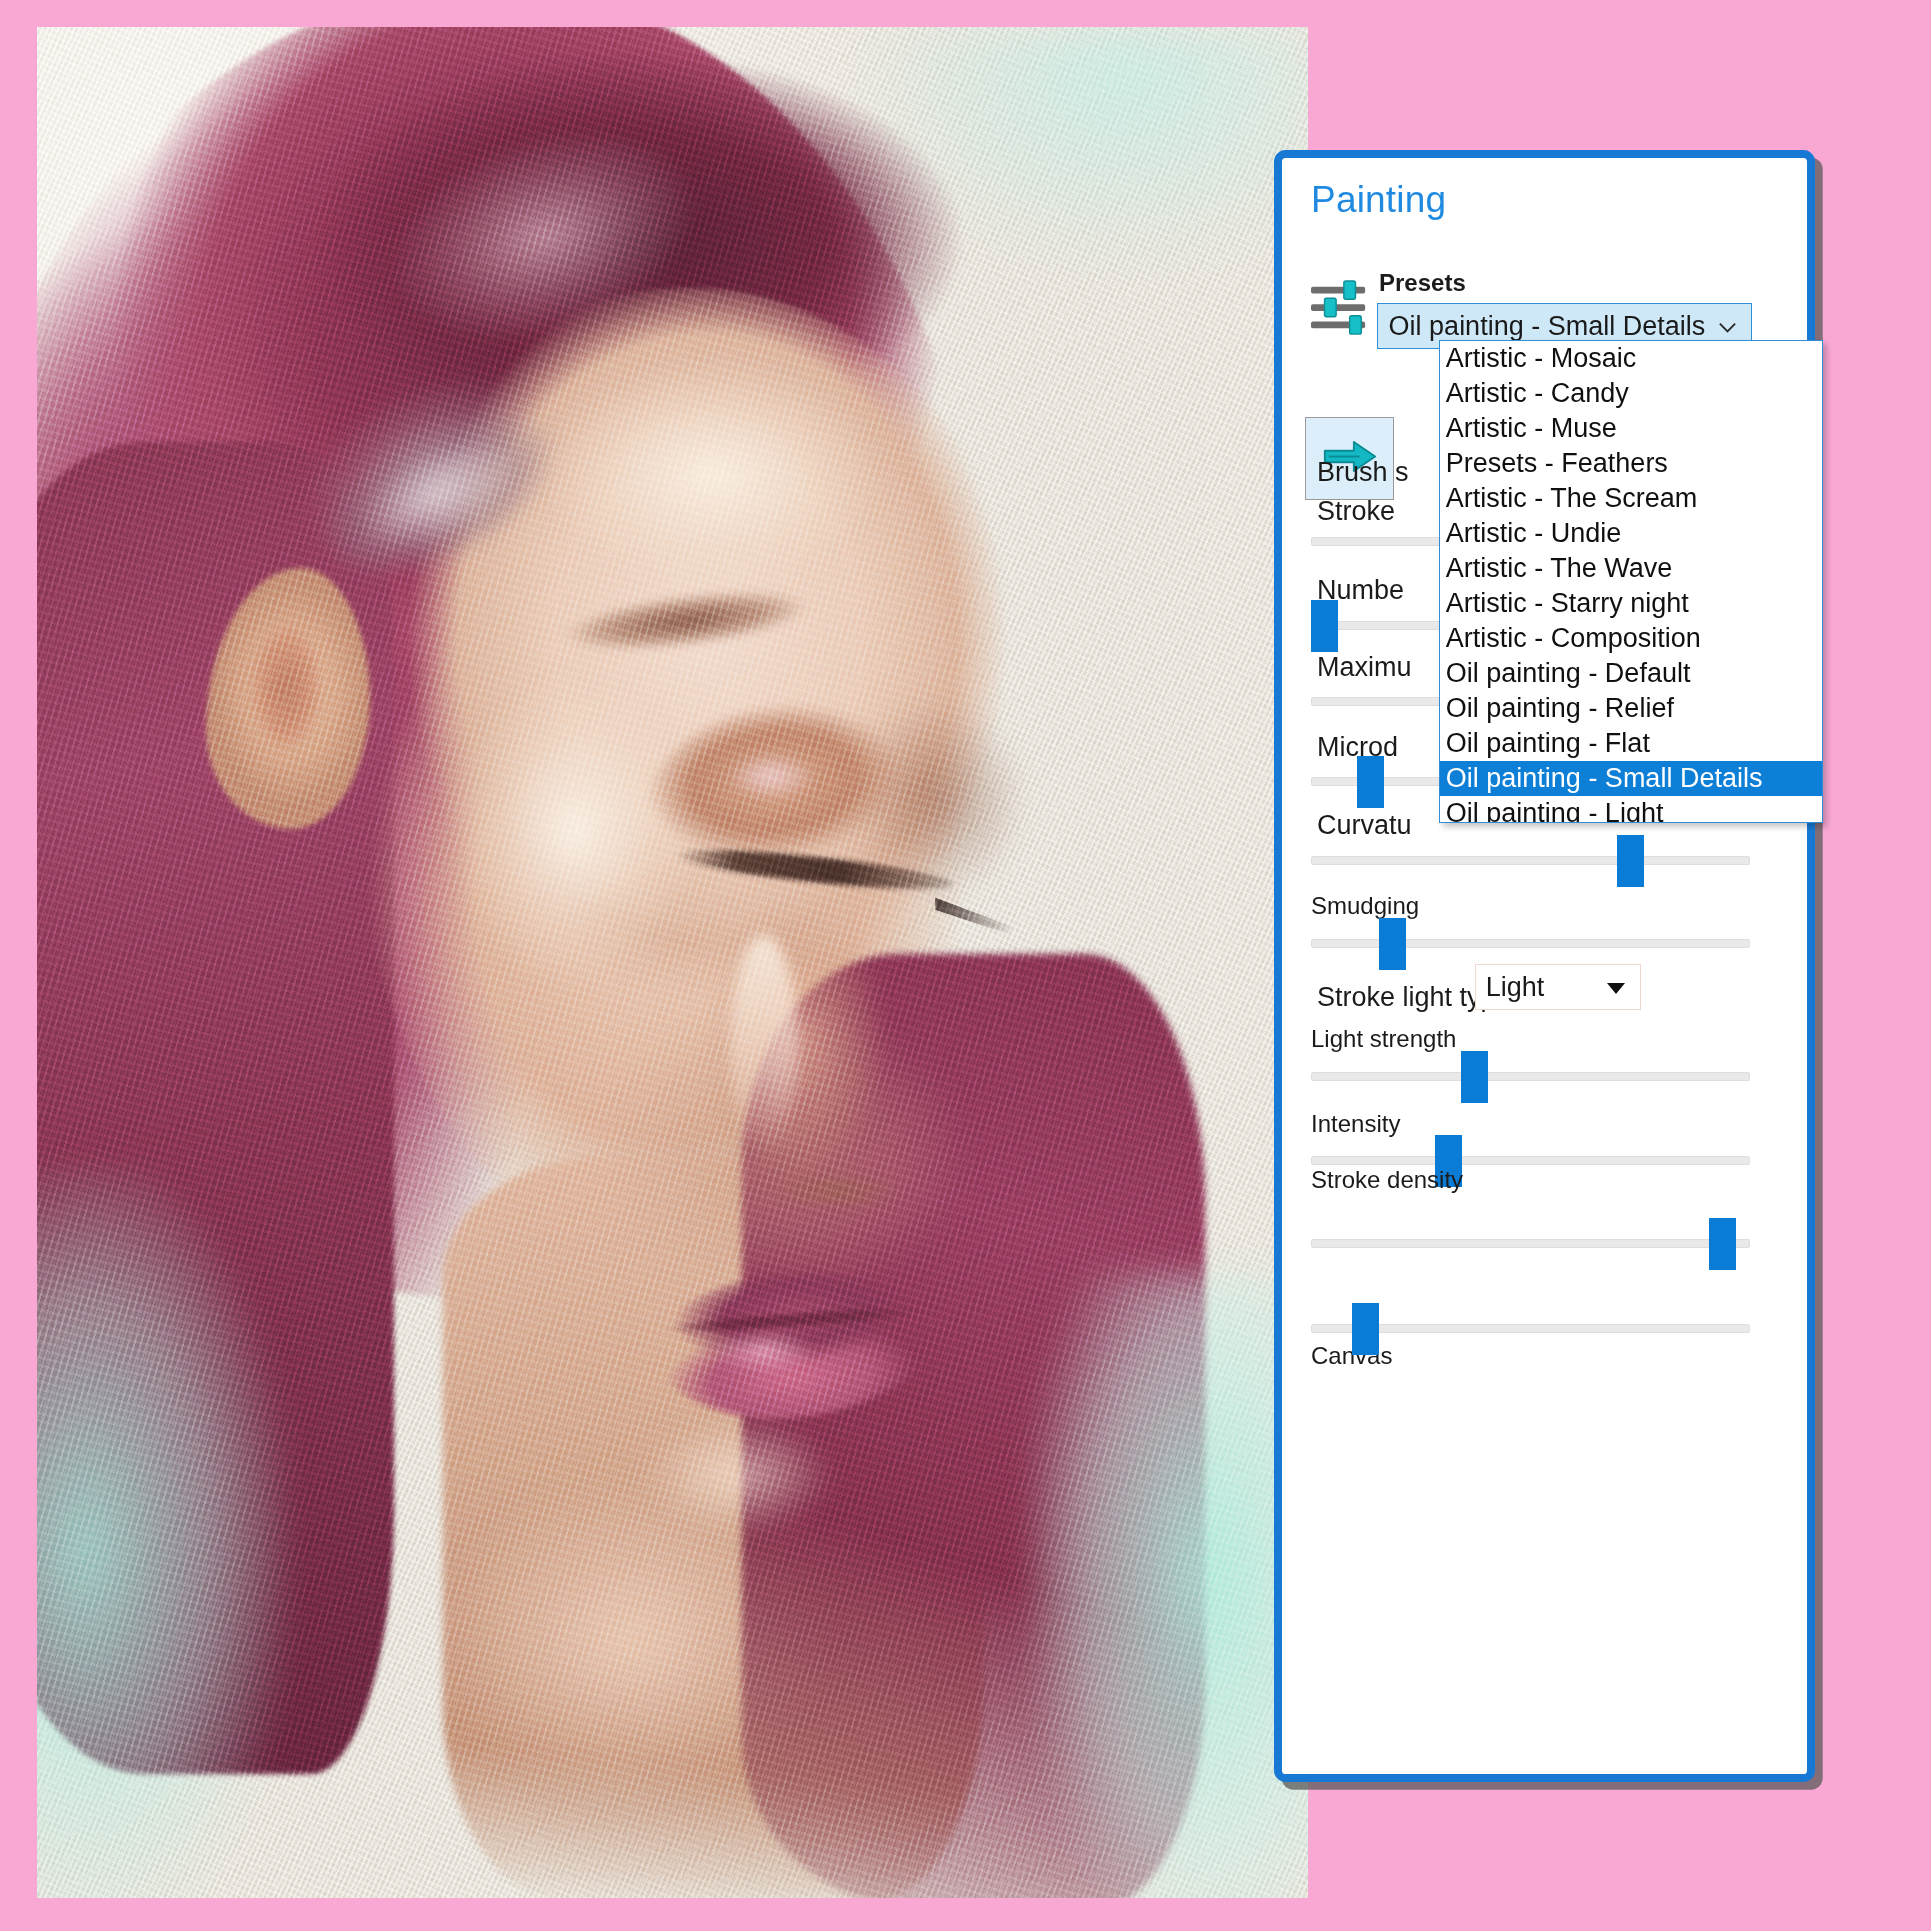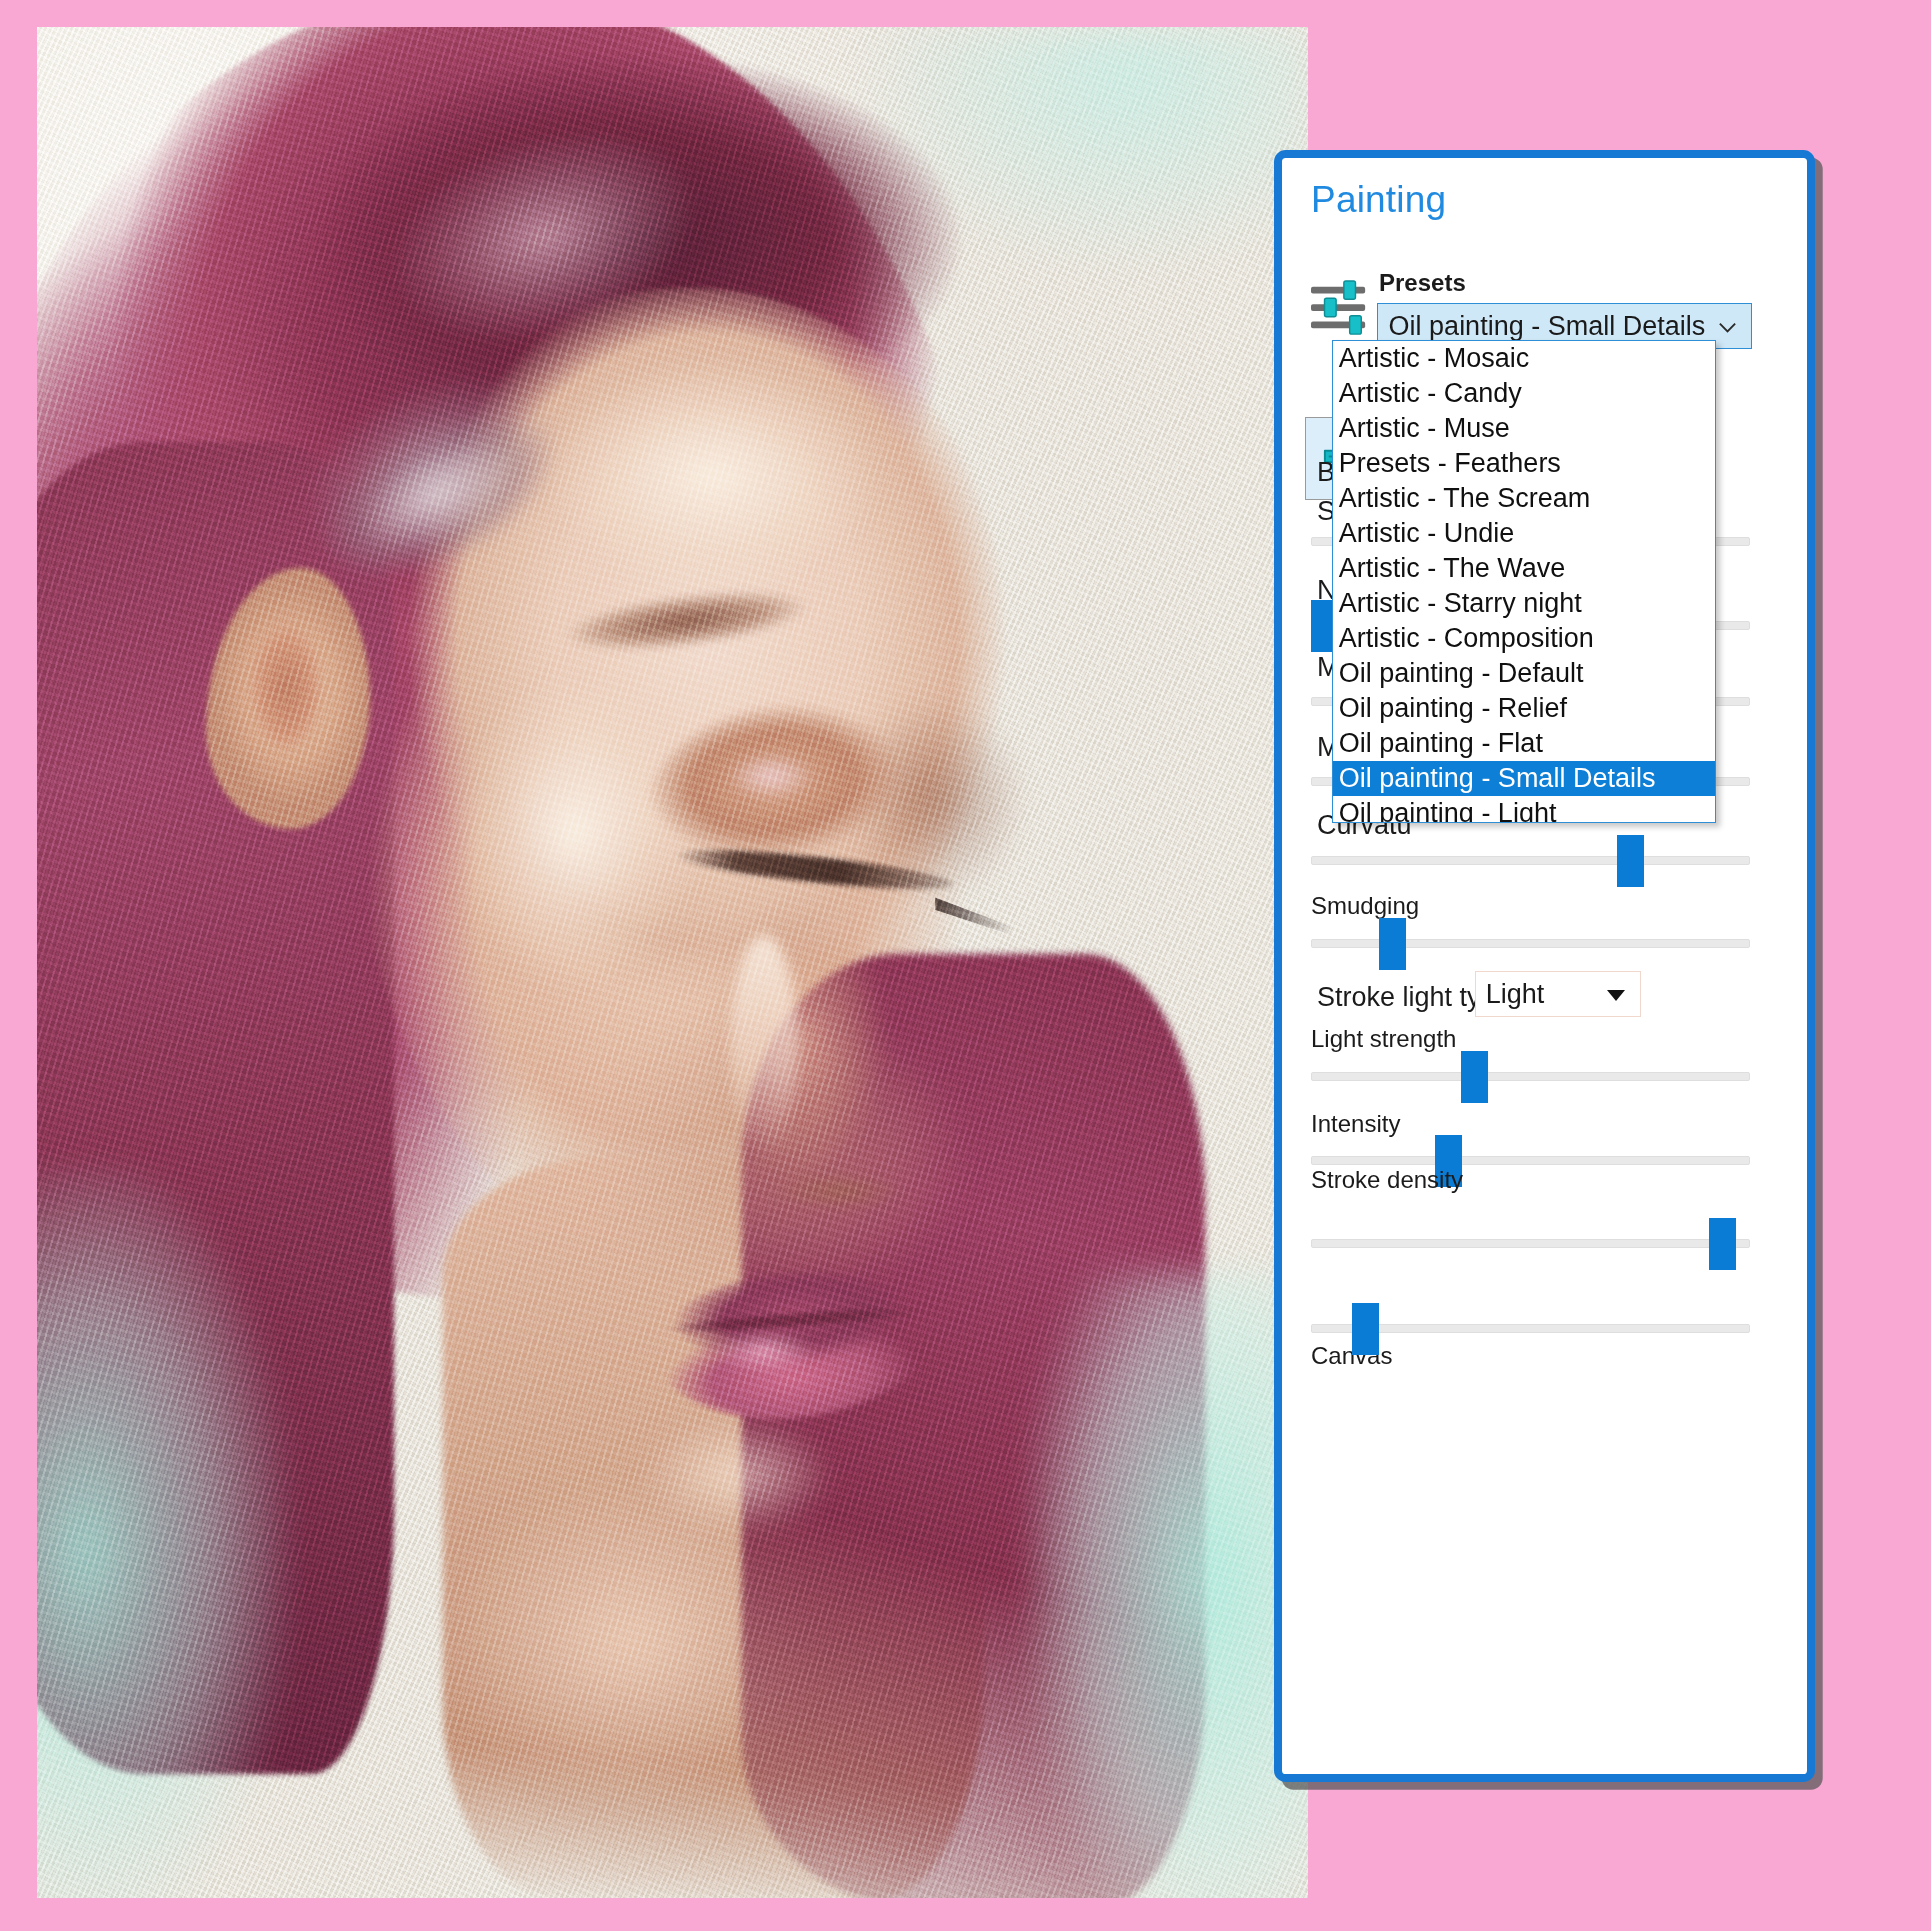--- a/index.html
+++ b/index.html
@@ -304,21 +304,21 @@
     background:#fff; border:1px solid #f0d9cc; display:flex; align-items:center;
   }
   .slt-value { font-size:27px; color:#1a1a1a; padding-left:9.7px; }
   .slt-caret {
     position:absolute; right:15.4px; top:18.3px;
     width:0;height:0;border-left:9.7px solid transparent;border-right:9.7px solid transparent;border-top:11.6px solid #111;
   }
 
   
   #dropdown {
-    position:absolute; left:1332px; top:340px;
+    position:absolute; left:1439px; top:340px;
     width:384px; height:483px;
     background:#ffffff;
     border:1px solid #2f8fd6;
     box-shadow: 3.9px 3.9px 5.8px rgba(0,0,0,.22);
     overflow:hidden;
   }
   .dd-item {
     height:35px; line-height:35px;
     font-size:27px; color:#101010;
     padding-left:5.8px; white-space:nowrap;
@@ -444,21 +444,21 @@
       <div class="thumb" style="left:306px;"></div>
     </div>
 
     <div class="row-label" style="top:734px;">Smudging</div>
     <div class="slider" style="top:781px;">
       <div class="track"></div>
       <div class="thumb" style="left:68px;"></div>
     </div>
 
     <div class="slt-label" style="top:824px;">Stroke light type</div>
-    <div class="slt-select" style="top:806px;margin-top:7px;">
+    <div class="slt-select" style="top:806px;">
       <span class="slt-value">Light</span>
       <span class="slt-caret"></span>
     </div>
 
     <div class="row-label" style="top:867px;">Light strength</div>
     <div class="slider" style="top:914px;">
       <div class="track"></div>
       <div class="thumb" style="left:150px;"></div>
     </div>
 

